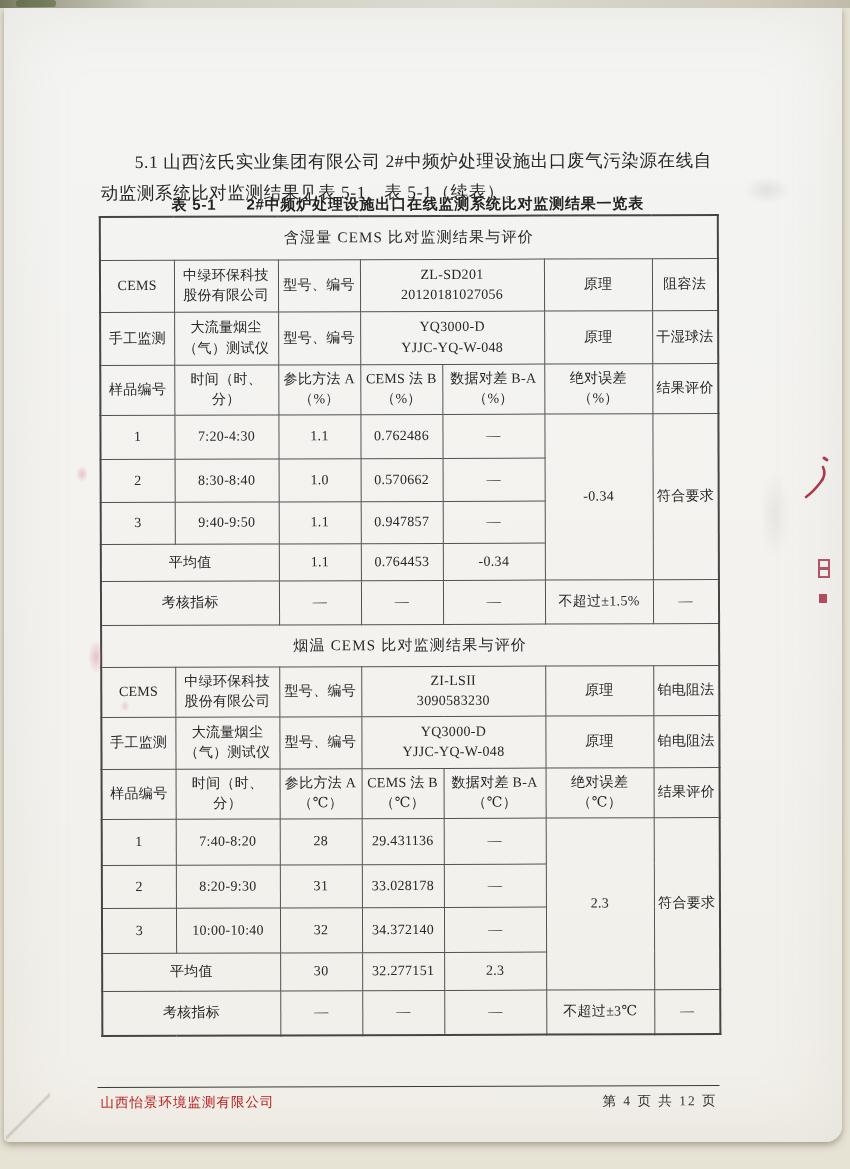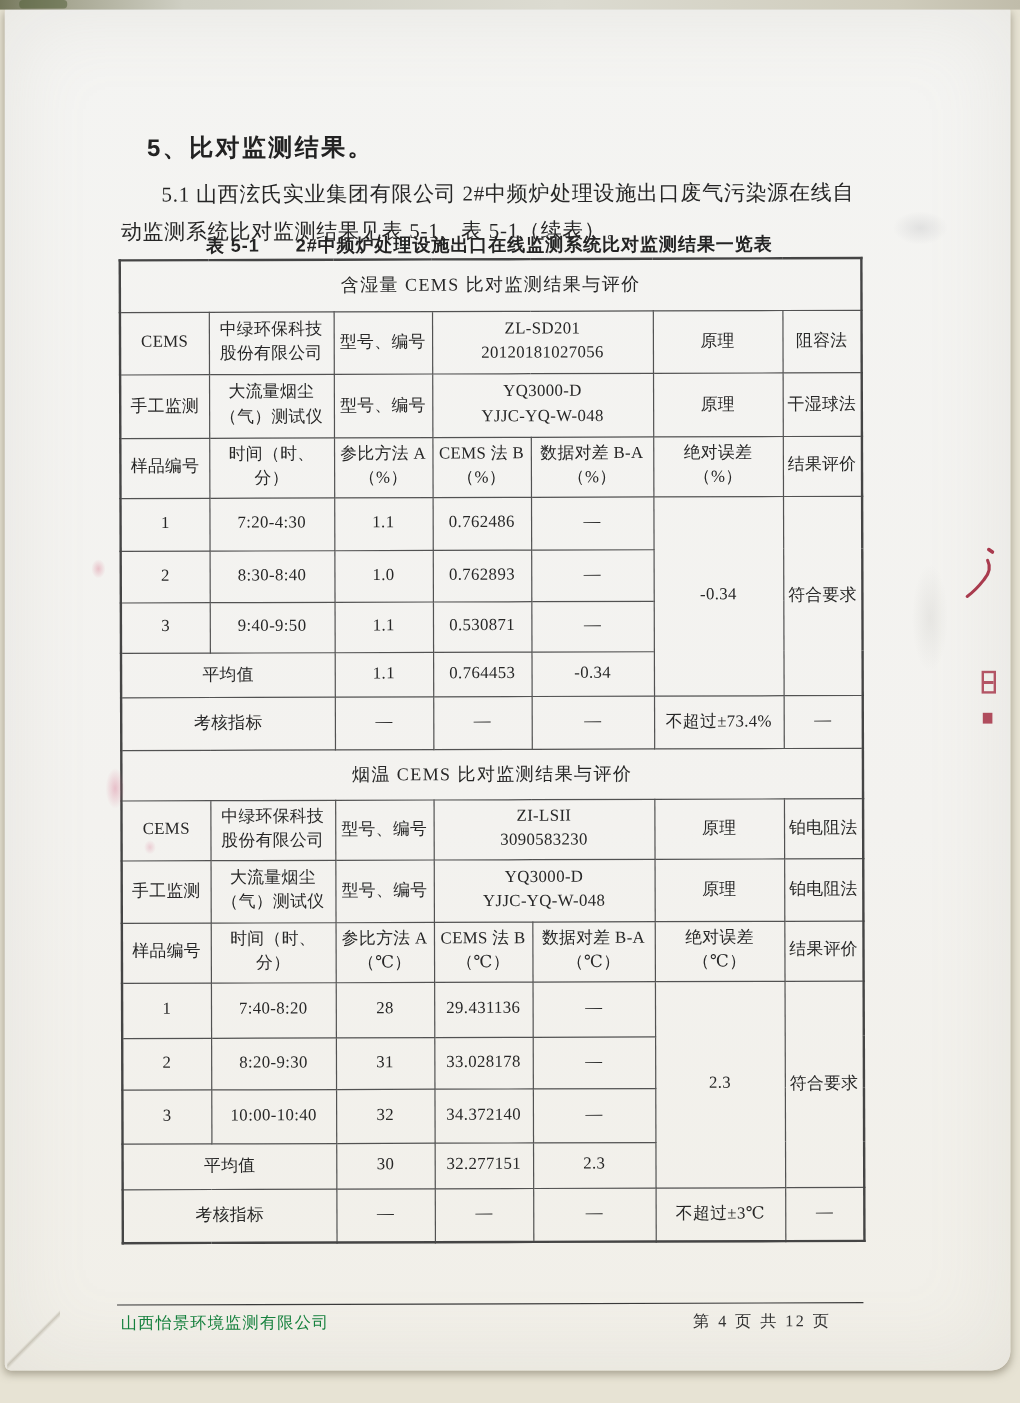--- a/index.html
+++ b/index.html
@@ -54,24 +54,24 @@
     overflow:hidden;
   }
   table.doc-table{border:2px solid #454545;}
   td.pre{white-space:pre-line;line-height:1.45;}
   tr.section-title-row td{font-size:15px;letter-spacing:1.2px;}
   .footer-rule{
     position:absolute;left:96px;top:1086px;width:622px;height:0;
     border-top:1.6px solid #3a3a3a;
   }
   .footer-company{
-    position:absolute;left:99px;top:1093px;font-size:13.5px;letter-spacing:1px;color:#15803d;
+    position:absolute;left:99px;top:1093px;font-size:13.5px;letter-spacing:1px;color:#b91c1c;
   }
   .footer-pagination{
-    position:absolute;left:576px;top:1093px;width:140px;text-align:left;
+    position:absolute;left:576px;top:1093px;width:140px;text-align:right;
     font-size:13.5px;letter-spacing:2px;color:#333;
   }
   
   .red-curve{position:absolute;left:804px;top:455px;}
   .red-box{
     position:absolute;left:818px;top:559px;width:8px;height:15px;
     border:2px solid #a93b4e;
     background:linear-gradient(180deg,transparent 42%,#a93b4e 42%,#a93b4e 58%,transparent 58%);
     opacity:.85;
   }
@@ -89,21 +89,20 @@
 </style>
 </head>
 <body>
 
 <div class="page"></div>
 <div class="top-edge"></div>
 <div class="top-edge-blob"></div>
 
 <div class="content">
 
-  <div class="section-heading">5、比对监测结果。</div>
 
   <div class="intro">
     <div class="line1">5.1 山西泫氏实业集团有限公司 2#中频炉处理设施出口废气污染源在线自</div>
     <div class="line2">动监测系统比对监测结果见表 5-1、表 5-1（续表）。</div>
   </div>
 
   <div class="caption">
     <span class="cap-label">表 5-1</span><span>2#中频炉处理设施出口在线监测系统比对监测结果一览表</span>
   </div>
 
@@ -161,42 +160,42 @@
       <td>1.1</td>
       <td>0.762486</td>
       <td>—</td>
       <td rowspan="4">-0.34</td>
       <td rowspan="4">符合要求</td>
     </tr>
     <tr style="height:43px">
       <td>2</td>
       <td>8:30-8:40</td>
       <td>1.0</td>
-      <td>0.762893</td>
+      <td>0.570662</td>
       <td>—</td>
     </tr>
     <tr style="height:42px">
       <td>3</td>
       <td>9:40-9:50</td>
       <td>1.1</td>
-      <td>0.530871</td>
+      <td>0.947857</td>
       <td>—</td>
     </tr>
     <tr style="height:37px">
       <td colspan="2">平均值</td>
       <td>1.1</td>
       <td>0.764453</td>
       <td>-0.34</td>
     </tr>
     <tr style="height:44px">
       <td colspan="2">考核指标</td>
       <td>—</td>
       <td>—</td>
       <td>—</td>
-      <td>不超过±73.4%</td>
+      <td>不超过±1.5%</td>
       <td>—</td>
     </tr>
 
     <tr class="section-title-row" style="height:42px">
       <td colspan="7">烟温 CEMS 比对监测结果与评价</td>
     </tr>
     <tr style="height:50px">
       <td>CEMS</td>
       <td class="pre">中绿环保科技
 股份有限公司</td>

